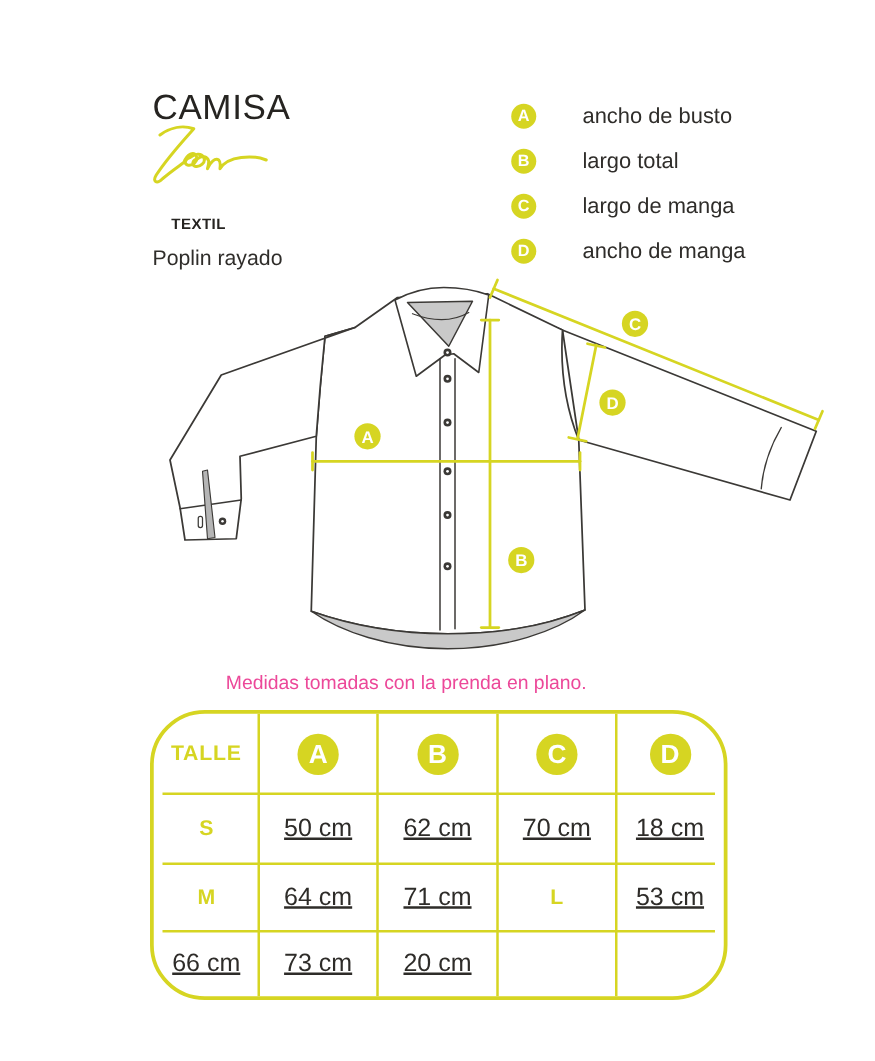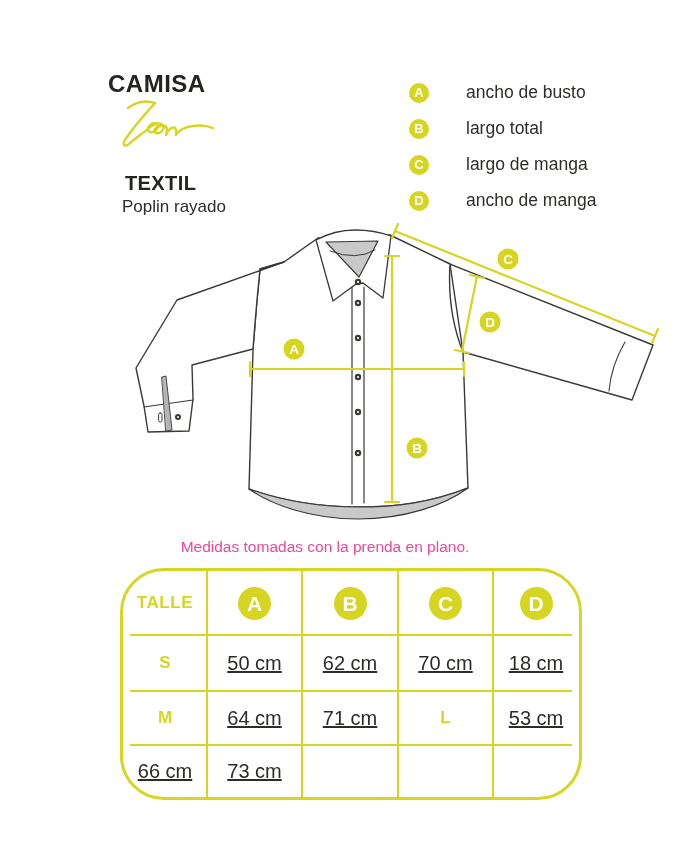--- a/index.html
+++ b/index.html
@@ -10,23 +10,23 @@
   }
   *{margin:0;padding:0;box-sizing:border-box;}
   body{background:#ffffff;}
   .page{
     position:relative;width:700px;height:849px;background:#ffffff;
     font-family:"Liberation Sans",sans-serif;color:var(--ink);overflow:hidden;
   }
   .sr{position:absolute;width:1px;height:1px;overflow:hidden;clip:rect(0 0 0 0);}
 
   
-  .title{position:absolute;left:108px;top:70px;font-size:24px;font-weight:700;letter-spacing:.5px;color:#262421;}
+  .title{position:absolute;left:122px;top:70px;font-size:28px;font-weight:400;letter-spacing:.5px;color:#262421;}
   .brand-svg{position:absolute;left:112px;top:98px;width:108px;height:52px;}
-  .textile-label{position:absolute;left:125px;top:172px;font-size:20px;font-weight:700;letter-spacing:.4px;color:#262421;}
+  .textile-label{position:absolute;left:137px;top:172px;font-size:12px;font-weight:700;letter-spacing:.4px;color:#262421;}
   .textile-value{position:absolute;left:122px;top:197px;font-size:17px;color:#2f2d2a;}
 
   
   .legend{position:absolute;left:409px;top:83px;display:flex;flex-direction:column;gap:17px;}
   .legend-row{display:flex;align-items:center;gap:11px;height:19px;}
   .badge{border-radius:50%;background:var(--accent);color:#ffffff;font-weight:700;
          display:flex;align-items:center;justify-content:center;line-height:1;}
   .badge.sm{width:20px;height:20px;font-size:13px;}
   .badge.lg{width:33px;height:33px;font-size:21px;}
   .legend-label{font-size:17.5px;color:#2f2d2a;margin-left:26px;}
@@ -201,16 +201,17 @@
       <div class="cell value">18 cm</div>
 
       <div class="cell size-letter">M</div>
       <div class="cell value">64 cm</div>
       <div class="cell value">71 cm</div>
 
       <div class="cell size-letter">L</div>
       <div class="cell value">53 cm</div>
       <div class="cell value">66 cm</div>
       <div class="cell value">73 cm</div>
+      <div class="cell value">20 cm</div>
     </div>
   </div>
 
 </div>
 
 </body></html>

